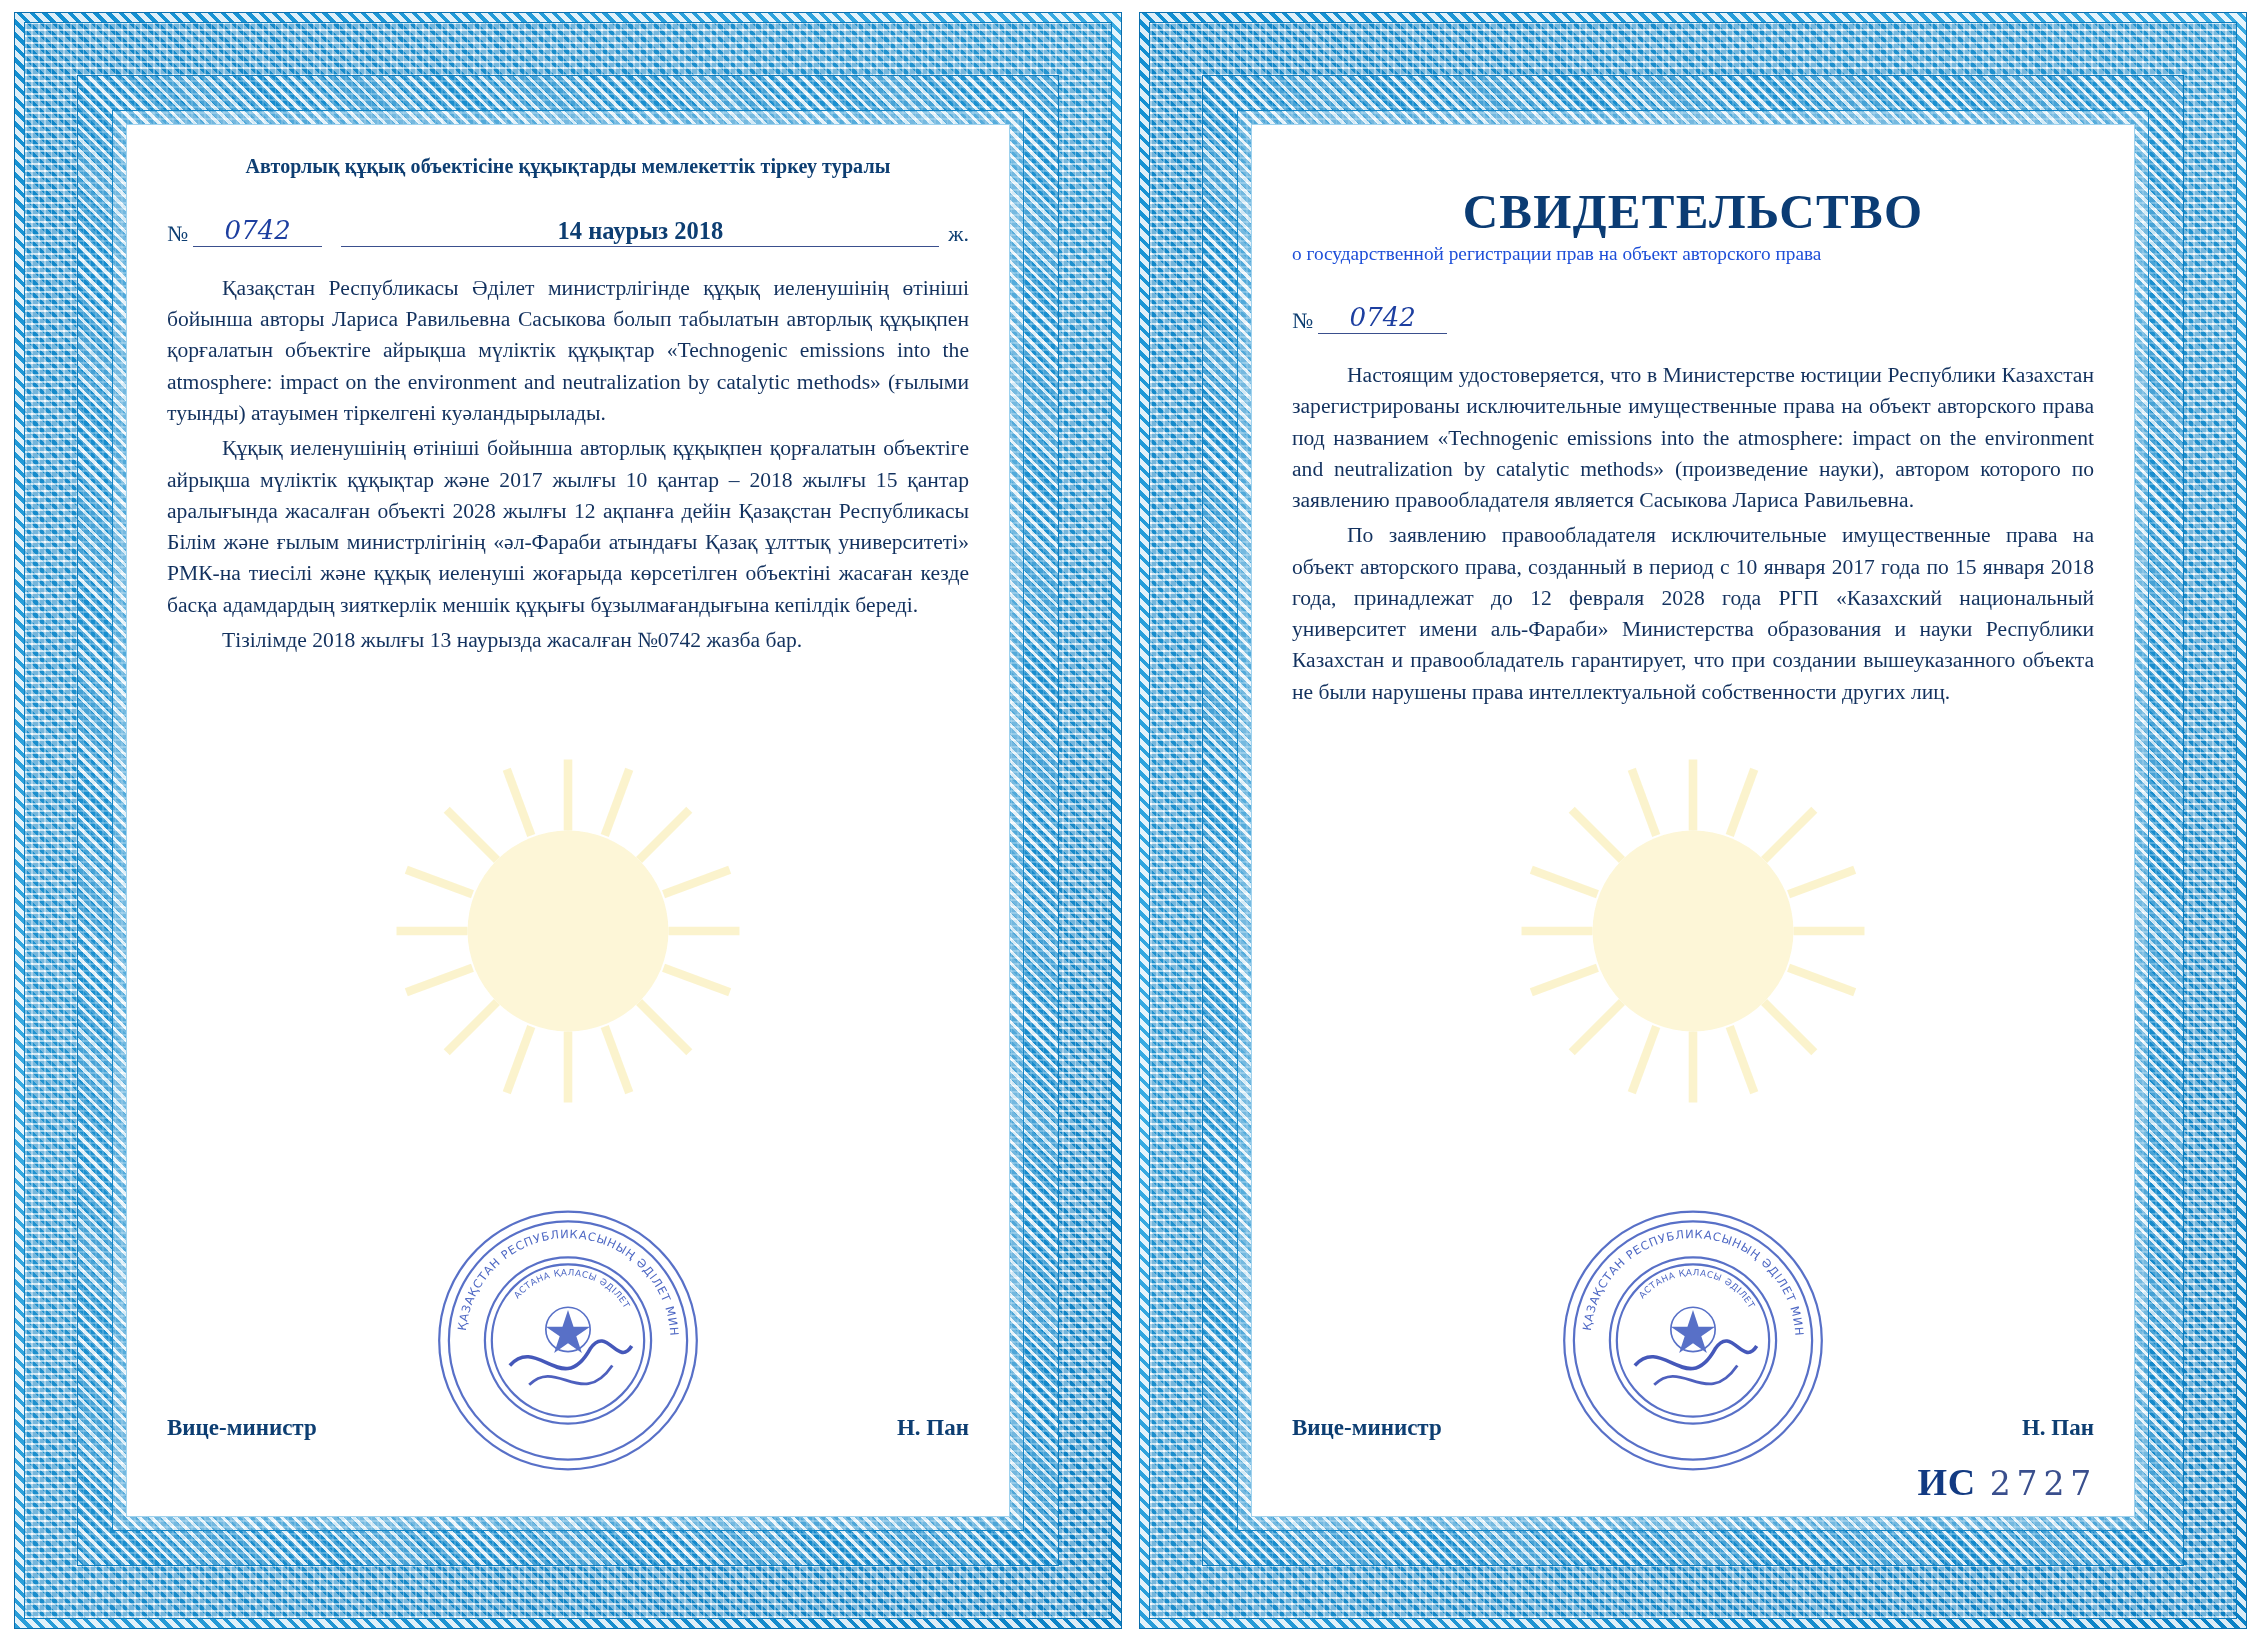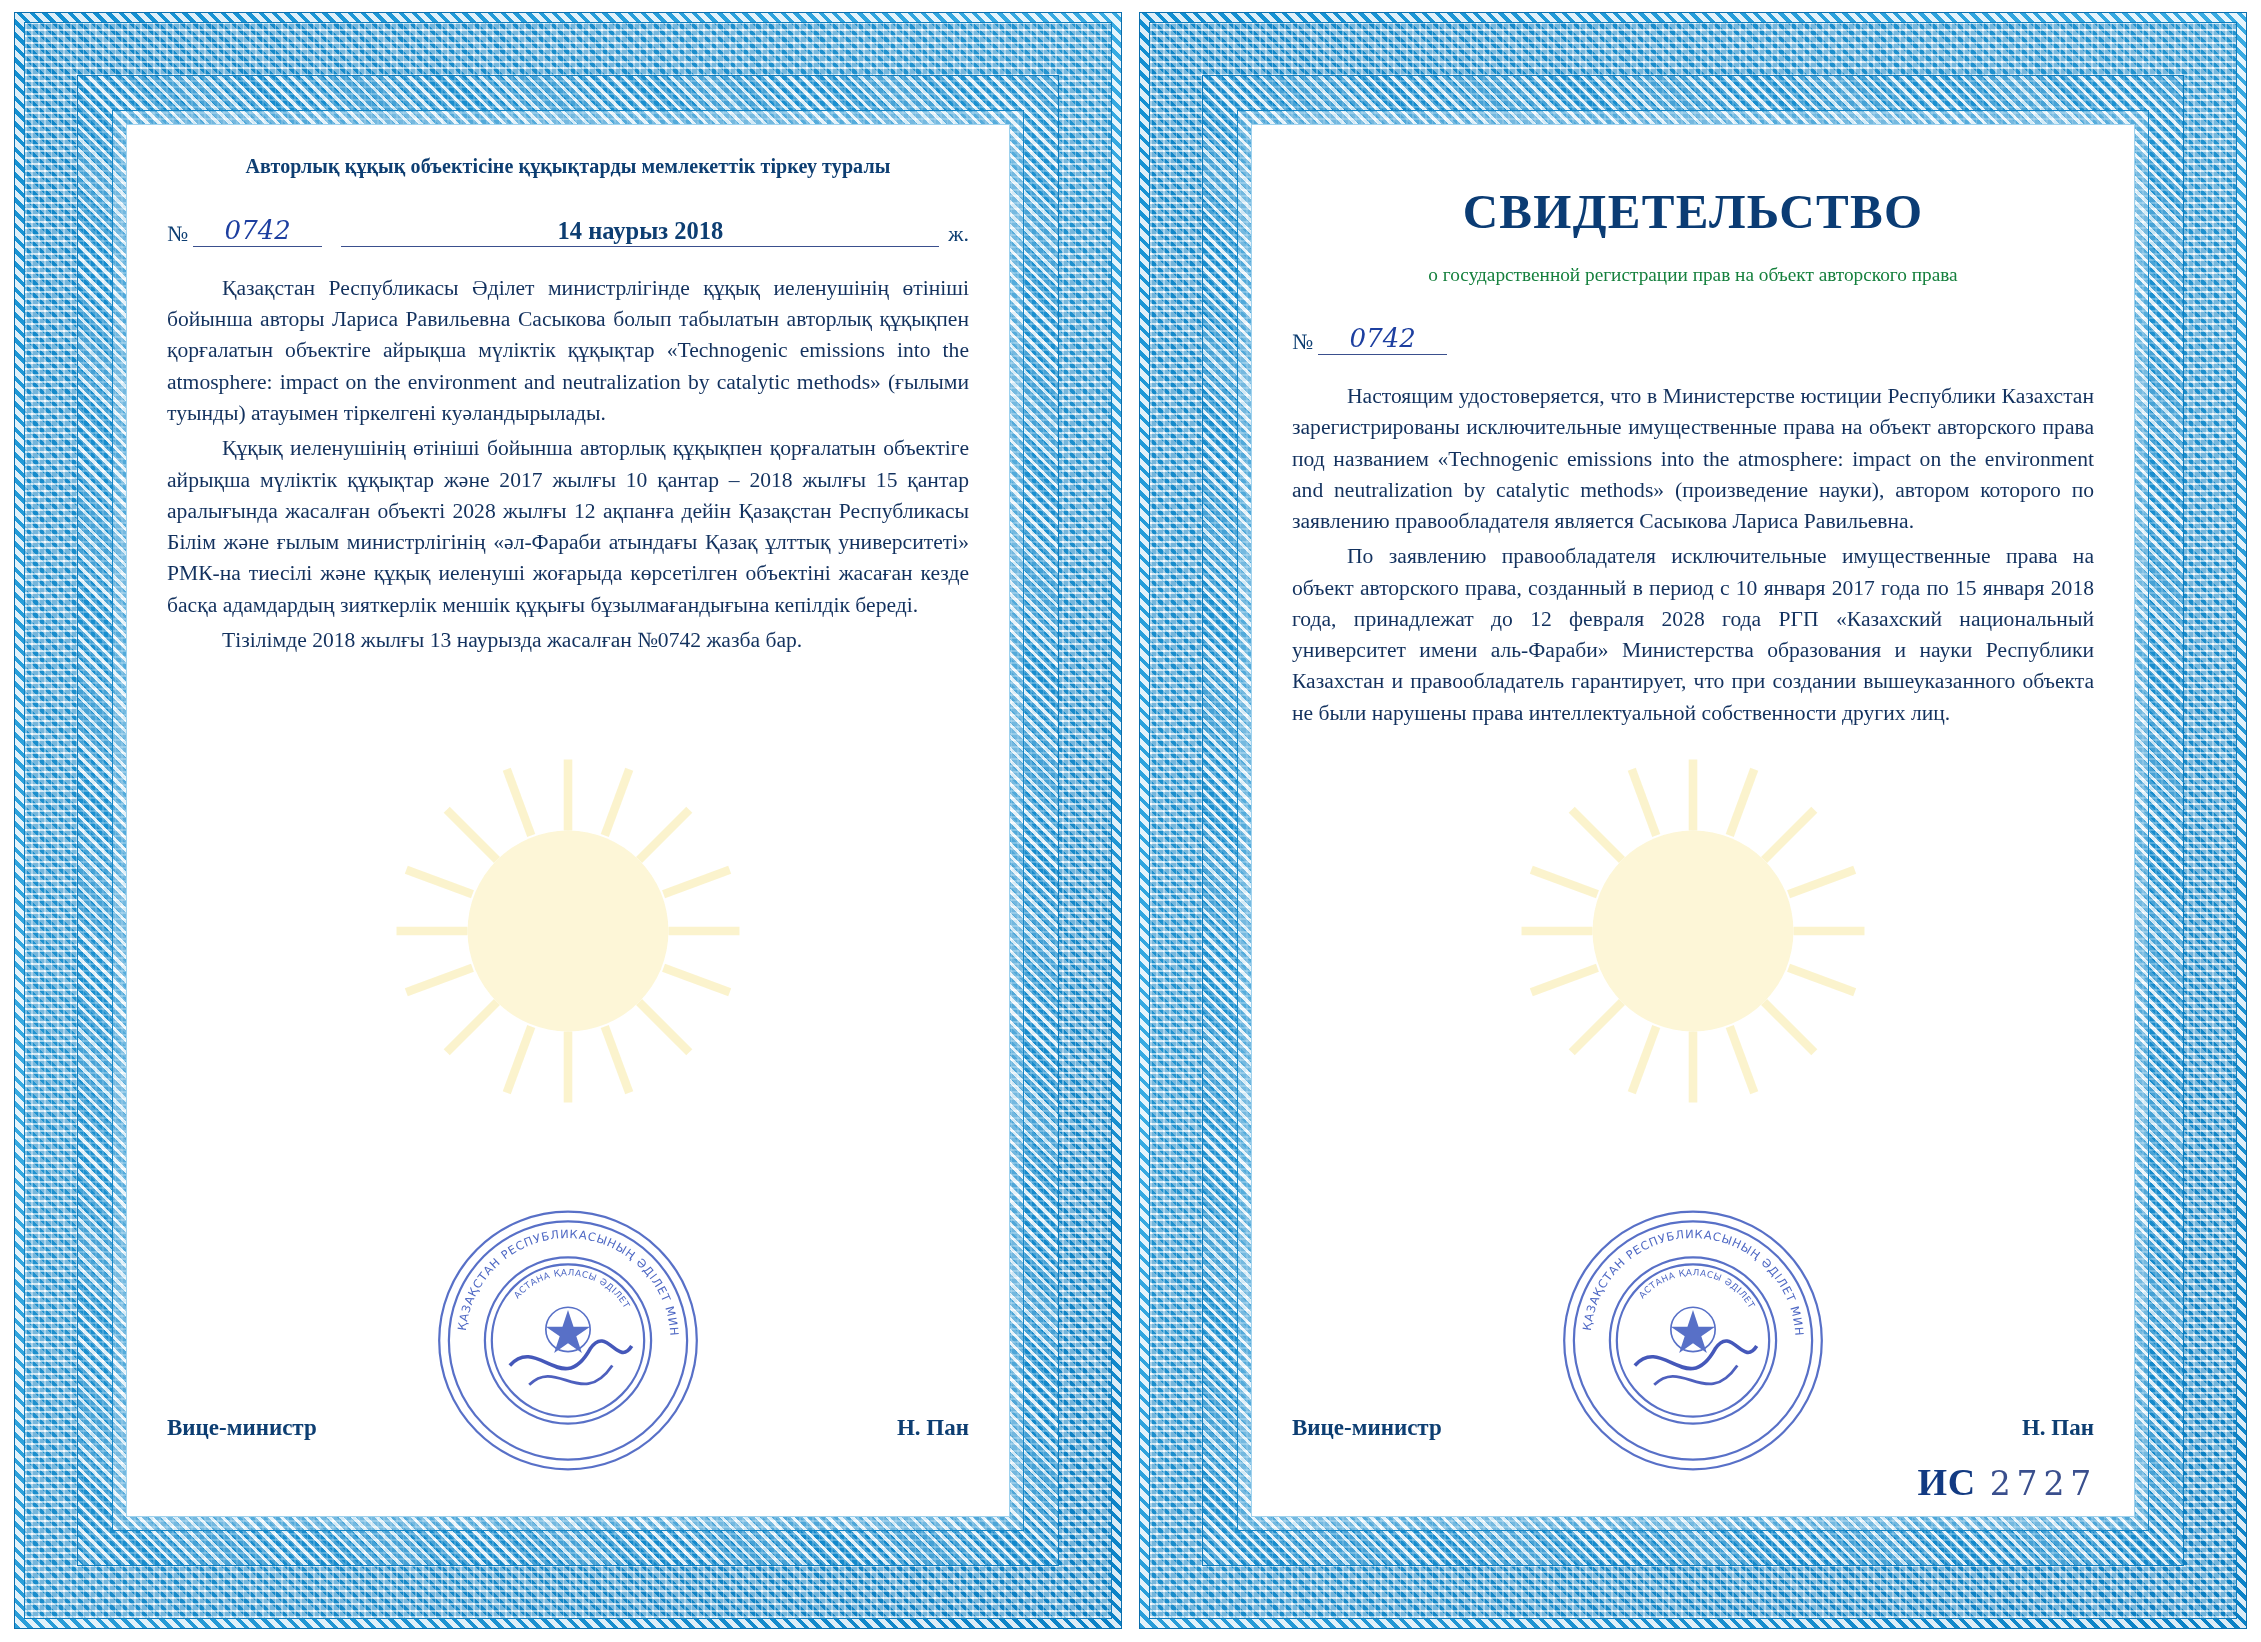--- a/index.html
+++ b/index.html
@@ -98,25 +98,25 @@
   .big-title {
     text-align: center;
     font-weight: bold;
     color: #0b3c74;
     letter-spacing: 1.3px;
     margin-top: 14px;
   }
   .big-title.kz { font-size: 55px; }
   .big-title.ru { font-size: 49px; margin-top: 3.9px; }
   .subtitle {
-    text-align: center;
+    text-align: left;
     font-size: 19.3px;
     line-height: 1.4;
-    color: #15803d;
-    margin-top: 21px;
+    color: #1d4ed8;
+    margin-top: 0;
   }
   
   .numrow {
     display: flex;
     align-items: flex-end;
     margin-top: 35px;
     font-size: 20.6px;
     color: #0d3e72;
   }
   .num-label { font-size: 22px; padding-right: 5.2px; }

